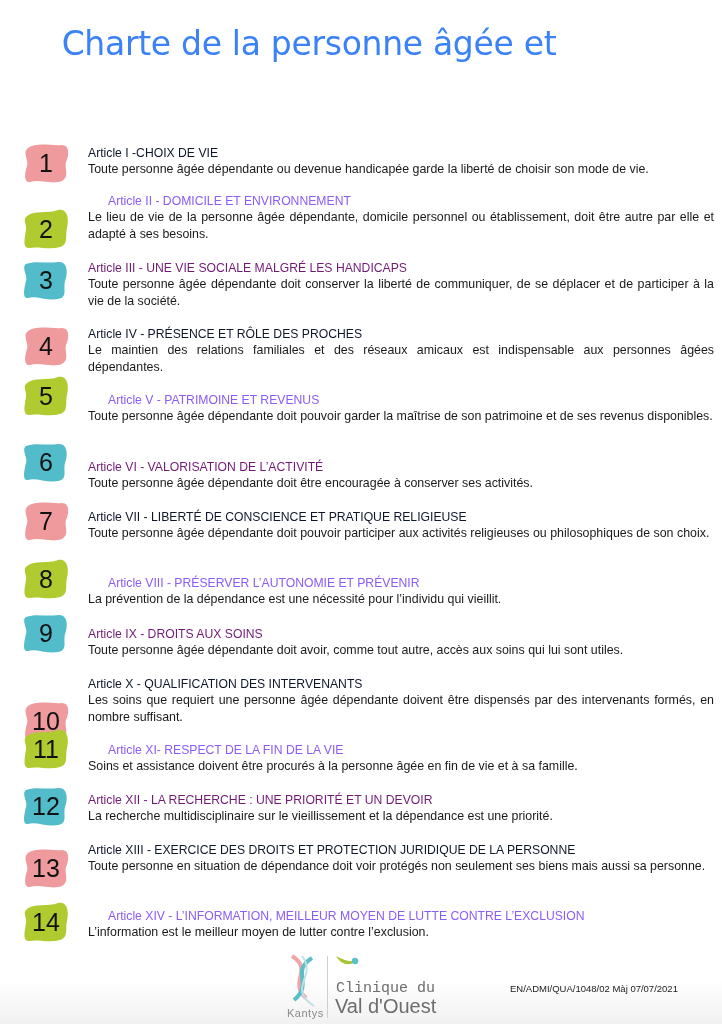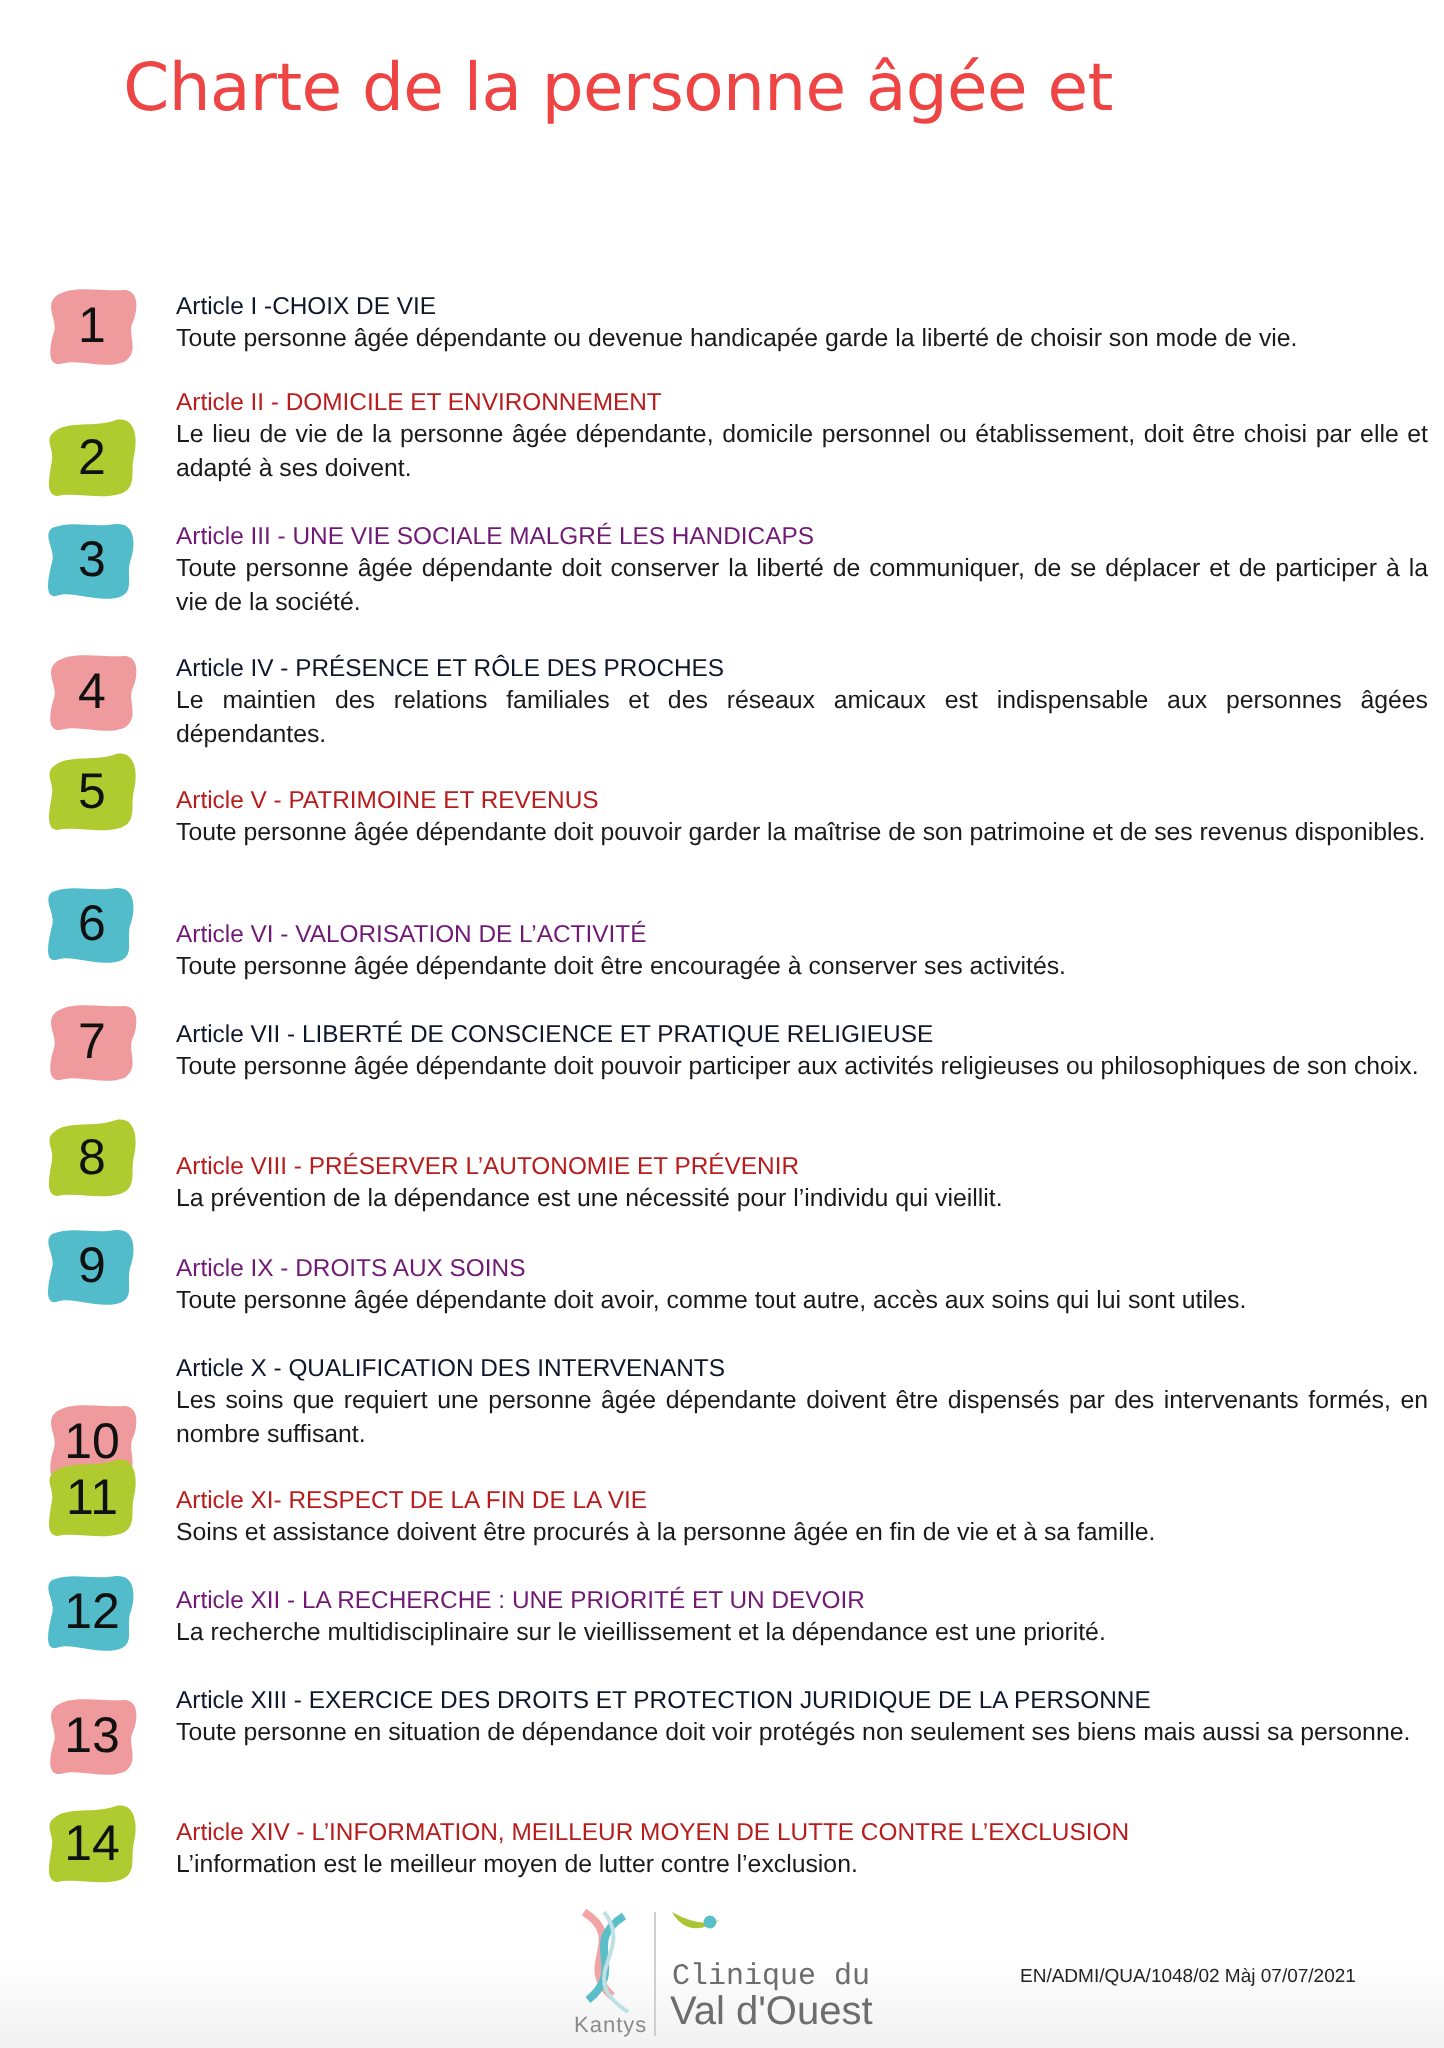--- a/index.html
+++ b/index.html
@@ -1,24 +1,24 @@
 <!DOCTYPE html>
 <html><head>
 <meta charset="utf-8">
 <style>
   html, body { margin:0; padding:0; background:#ffffff; }
   body { width:722px; height:1024px; position:relative; overflow:hidden; font-family:"DejaVu Sans", sans-serif; }
-  .title { position:absolute; left:0; top:22px; width:618px; text-align:center; color:#ef4444; font-family:"DejaVu Sans", sans-serif; font-size:33px; line-height:44px; letter-spacing:-0.3px; }
+  .title { position:absolute; left:0; top:22px; width:618px; text-align:center; color:#3b82f6; font-family:"DejaVu Sans", sans-serif; font-size:33px; line-height:44px; letter-spacing:-0.3px; }
   .article { position:absolute; left:0; width:722px; }
   .blob { position:absolute; left:22px; width:48px; height:42px; display:flex; align-items:center; justify-content:center; font-family:"Liberation Sans", sans-serif; font-size:25px; color:#111; }
   .blob svg { position:absolute; left:0; top:0; width:48px; height:42px; }
   .blob span { position:relative; z-index:1; }
   .a-head { position:absolute; left:88px; font-family:"Liberation Sans", sans-serif; font-size:12.2px; line-height:15px; white-space:nowrap; }
   .a-body { position:absolute; left:88px; width:626px; font-family:"Liberation Sans", sans-serif; font-size:12.4px; line-height:17px; color:#1a1a1a; text-align:justify; }
-  .pink { color:#0f172a; } .green { color:#b91c1c; } .teal { color:#701a75; }
+  .pink { color:#0f172a; } .green { color:#8b5cf6;margin-left:20px; } .teal { color:#701a75; }
   .footer-logo { position:absolute; left:284px; top:952px; width:170px; height:70px; }
   .kantys { position:absolute; left:0; top:0; width:40px; height:66px; }
   .kantys-label { position:absolute; left:3px; top:55px; font-size:11px; color:#8a8a8a; font-family:"Liberation Sans", sans-serif; letter-spacing:0.5px; }
   .sep { position:absolute; left:43px; top:4px; width:1px; height:62px; background:#cfcfcf; }
   .clinique1 { position:absolute; left:52px; top:28px; font-size:15px; color:#6d6d6d; font-family:Liberation Mono, monospace; }
   .clinique2 { position:absolute; left:51px; top:43px; font-size:20px; color:#6d6d6d; font-family:"Liberation Sans", sans-serif; }
   .leaf { position:absolute; left:50px; top:2px; }
   .ref { position:absolute; left:510px; top:983px; font-size:9.5px; color:#222; font-family:"Liberation Sans", sans-serif; }
   .footer-shade { position:absolute; left:0; top:980px; width:722px; height:44px; background:linear-gradient(#ffffff,#f1f1f1); }
 </style>
@@ -41,21 +41,21 @@
       <div class="a-body" style="top: 161px;">Toute personne âgée dépendante ou devenue handicapée garde la liberté de choisir son mode de vie.</div>
     </div>
     <div class="article">
       <div class="blob" style="top: 208px;">
         <svg viewBox="0 0 48 42">
           <path d="M5 8 C12 2, 26 6, 36 2 C46 0, 47 12, 45 20 C43 28, 47 36, 38 39 C28 42, 16 38, 7 40 C0 40, 3 29, 4 22 C5 16, 0 12, 5 8 Z" fill="#afcb2f"></path>
         </svg>
         <span>2</span>
       </div>
       <div class="a-head green" style="top: 194px;">Article II - DOMICILE ET ENVIRONNEMENT</div>
-      <div class="a-body" style="top: 209px;">Le lieu de vie de la personne âgée dépendante, domicile personnel ou établissement, doit être choisi par elle et adapté à ses doivent.</div>
+      <div class="a-body" style="top: 209px;">Le lieu de vie de la personne âgée dépendante, domicile personnel ou établissement, doit être autre par elle et adapté à ses besoins.</div>
     </div>
     <div class="article">
       <div class="blob" style="top: 259px;">
         <svg viewBox="0 0 48 42">
           <path d="M4 5 C14 1, 24 5, 36 3 C46 2, 46 14, 43 22 C41 30, 46 38, 36 40 C24 42, 14 36, 6 39 C0 40, 2 30, 4 22 C6 16, -1 9, 4 5 Z" fill="#53bccb"></path>
         </svg>
         <span>3</span>
       </div>
       <div class="a-head teal" style="top: 261px;">Article III - UNE VIE SOCIALE MALGRÉ LES HANDICAPS</div>
       <div class="a-body" style="top: 276px;">Toute personne âgée dépendante doit conserver la liberté de communiquer, de se déplacer et de participer à la vie de la société.</div>

